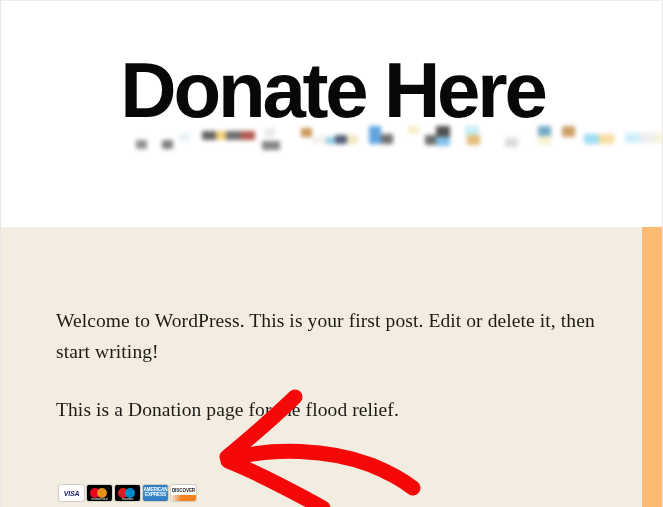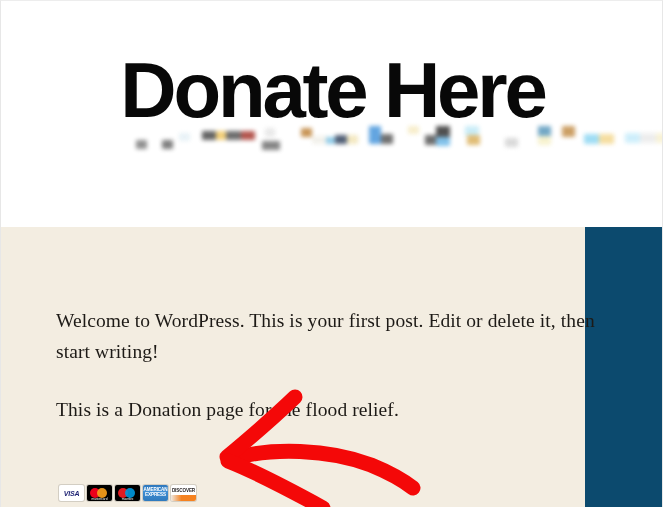--- a/index.html
+++ b/index.html
@@ -12,21 +12,21 @@
     overflow: hidden;
     background: #ffffff;
     font-family: "Liberation Sans", sans-serif;
   }
 
   #page {
     position: relative;
     width: 663px;
     height: 507px;
     overflow: hidden;
-    background: #0c4a6e;
+    background: #fdba74;
     box-sizing: border-box;
     border-left: 1px solid #e7e7e7;
     border-right: 1px solid #e7e7e7;
     border-top: 1px solid #ededed;
   }
 
   
   .site-header {
     position: absolute;
     left: 0;
@@ -66,24 +66,23 @@
   .nav-redacted .blk {
     position: absolute;
     border-radius: 1px;
   }
 
   
   .site-main {
     position: absolute;
     left: 0;
     top: 226px;
-    width: 560px;
+    width: 641px;
     height: 281px;
     background: #f3ede1;
-    padding-left: 24px;
   }
 
   .entry-content {
     position: absolute;
     left: 55px;
     top: 78px;
     width: 556px;
   }
 
   .entry-content p {

